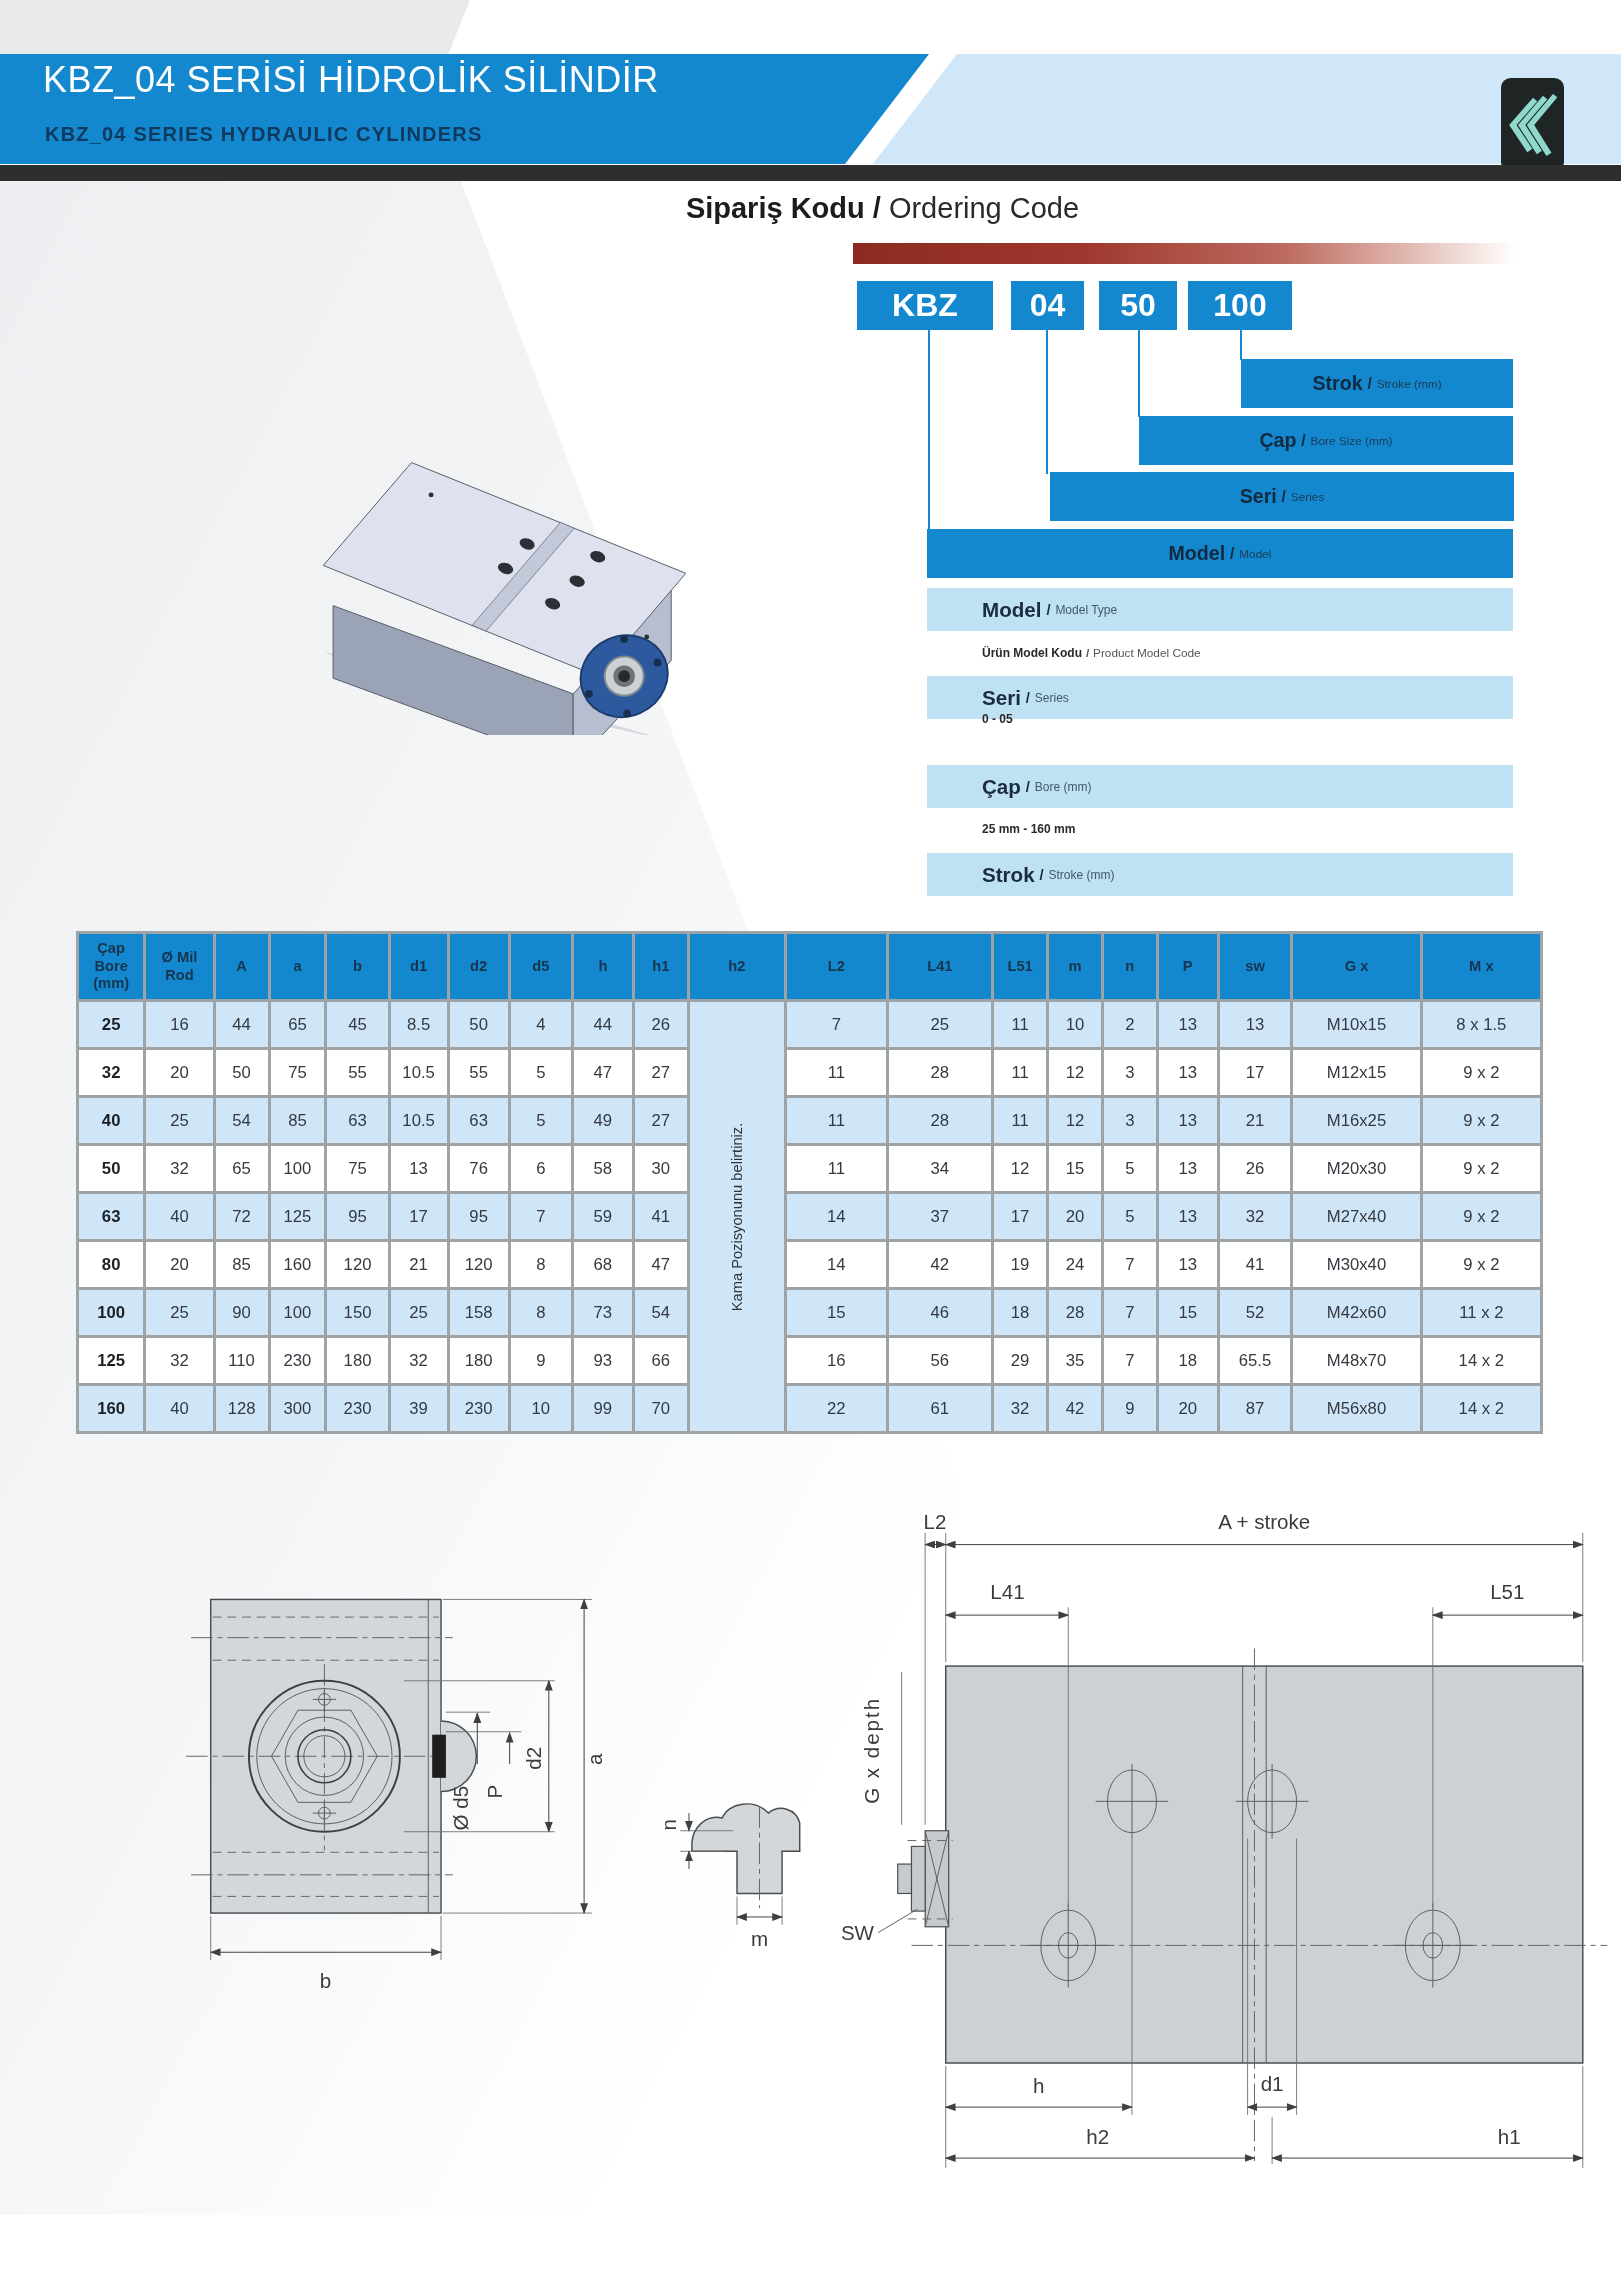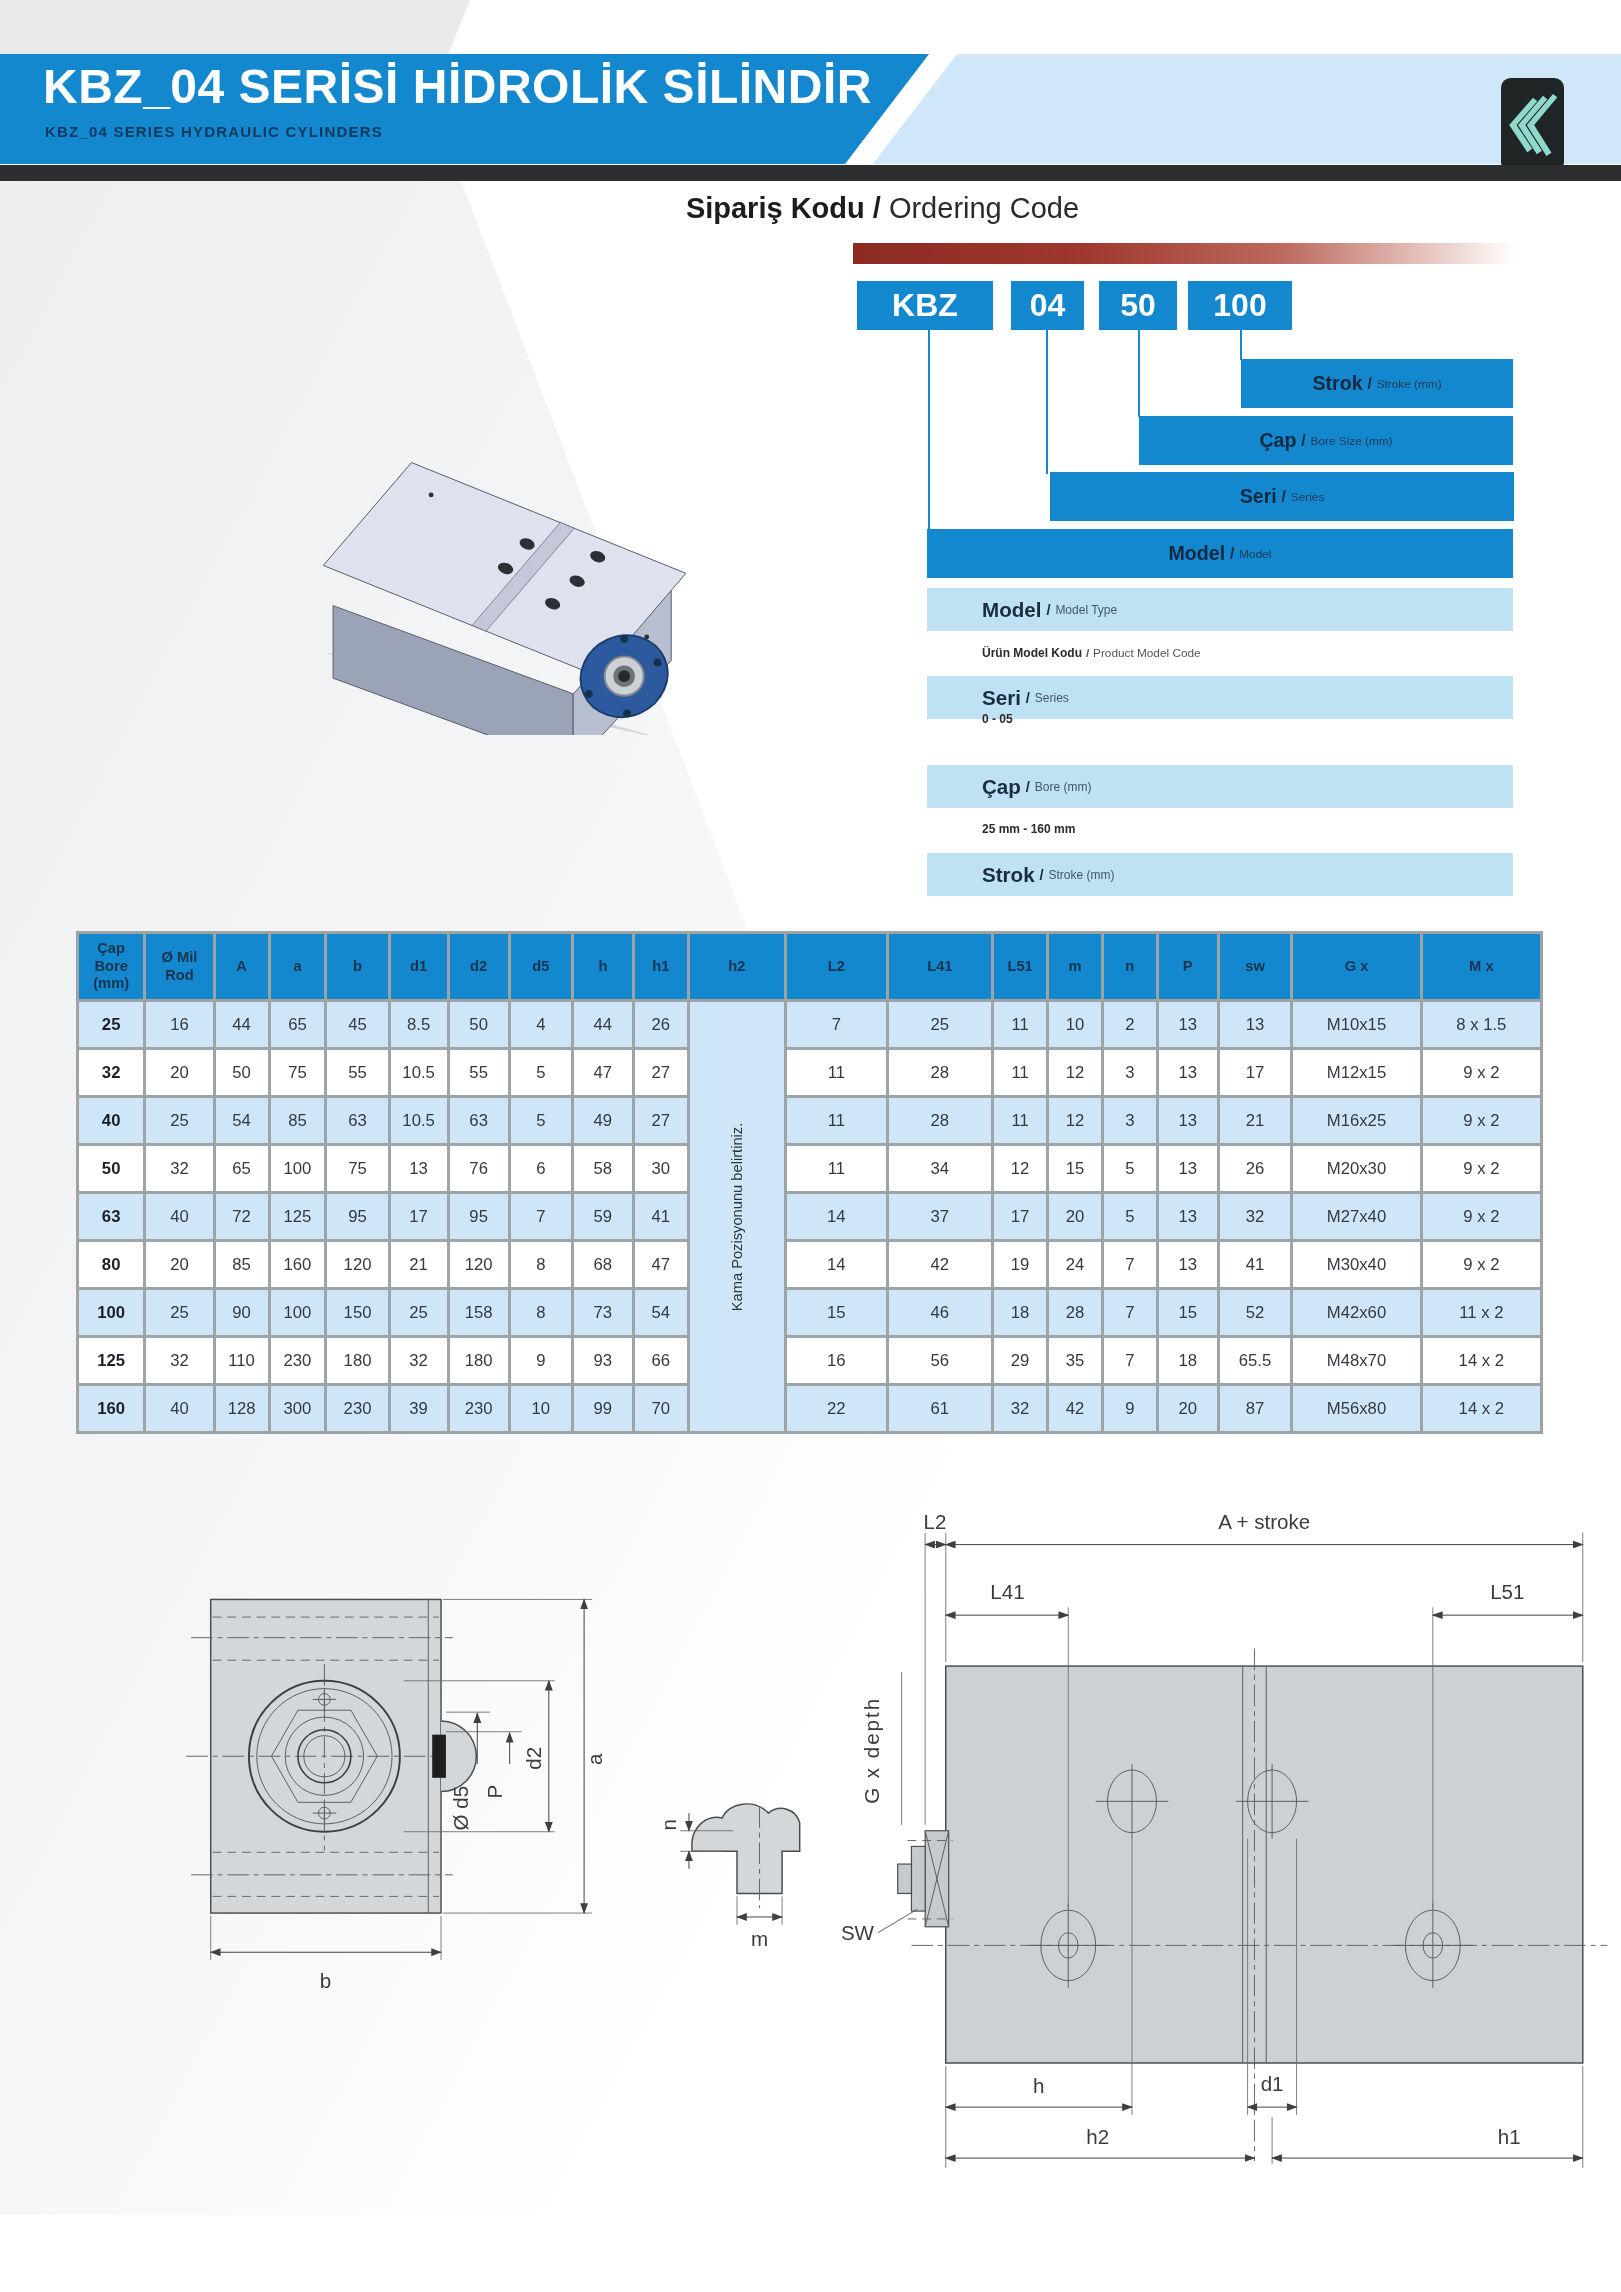--- a/index.html
+++ b/index.html
@@ -12,23 +12,23 @@
         background:linear-gradient(118deg,#e7e9ec 0%,#f1f3f5 38%,#ffffff 62%);
         clip-path:polygon(0 0,461px 0,1240px 100%,0 100%);opacity:.75;}
 
   
   .gray-wedge{position:absolute;left:0;top:0;width:470px;height:54px;background:#e8eaec;
         clip-path:polygon(0 0,100% 0,calc(100% - 21.6px) 100%,0 100%);}
   .band-blue{position:absolute;left:0;top:54px;width:929px;height:110px;background:#1488cf;
         clip-path:polygon(0 0,100% 0,calc(100% - 84px) 100%,0 100%);}
   .band-light{position:absolute;left:863px;top:54px;width:759px;height:110px;background:#cfe7f8;
         clip-path:polygon(94px 0,100% 0,100% 100%,9.8px 100%);}
-  .page-title{position:absolute;left:43px;top:59px;font-size:48px;font-weight:700;color:#ffffff;
+  .page-title{position:absolute;left:43px;top:59px;font-size:36px;font-weight:400;color:#ffffff;
         letter-spacing:0.5px;white-space:nowrap;}
-  .page-subtitle{position:absolute;left:45px;top:123px;font-size:15px;font-weight:700;color:#0f3a60;
+  .page-subtitle{position:absolute;left:45px;top:123px;font-size:20px;font-weight:700;color:#0f3a60;
         letter-spacing:1.2px;white-space:nowrap;}
   .logo{position:absolute;left:1501px;top:78px;width:63px;height:94px;background:#1f2424;
         border-radius:9.8px;display:flex;align-items:center;justify-content:center;}
   .dark-bar{position:absolute;left:0;top:165px;width:1621px;height:15.7px;background:#2d2e30;}
 
   
   .order-heading{position:absolute;left:608px;top:192px;width:549px;text-align:center;
         font-size:29px;color:#1c1c1c;white-space:nowrap;}
   .order-heading .b{font-weight:800;}
   .order-heading .n{font-weight:400;color:#2a2a2a;}

